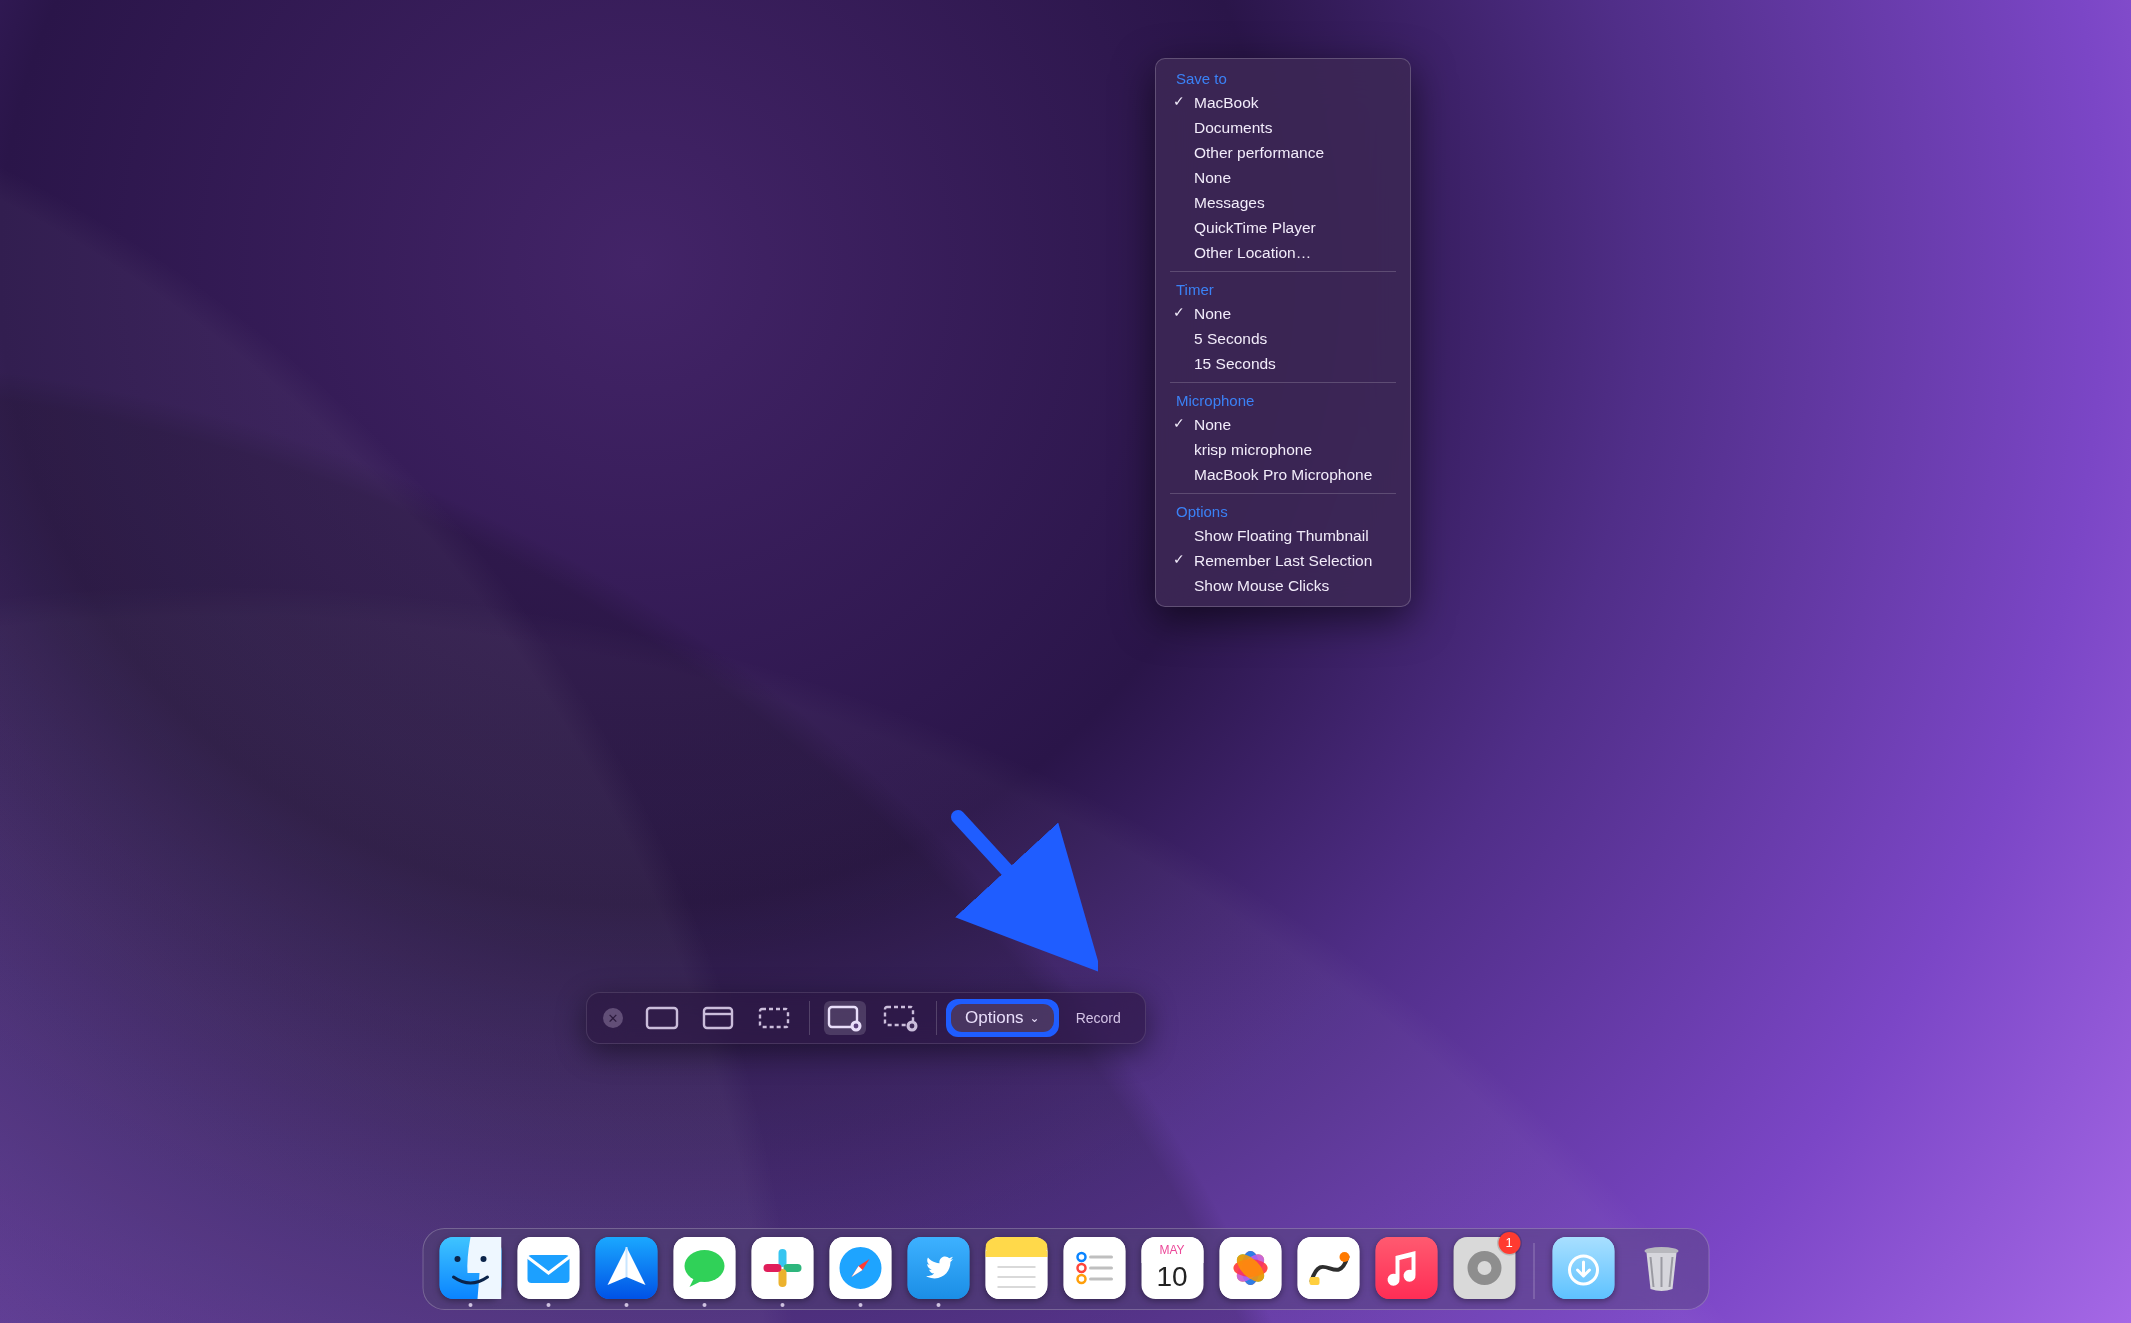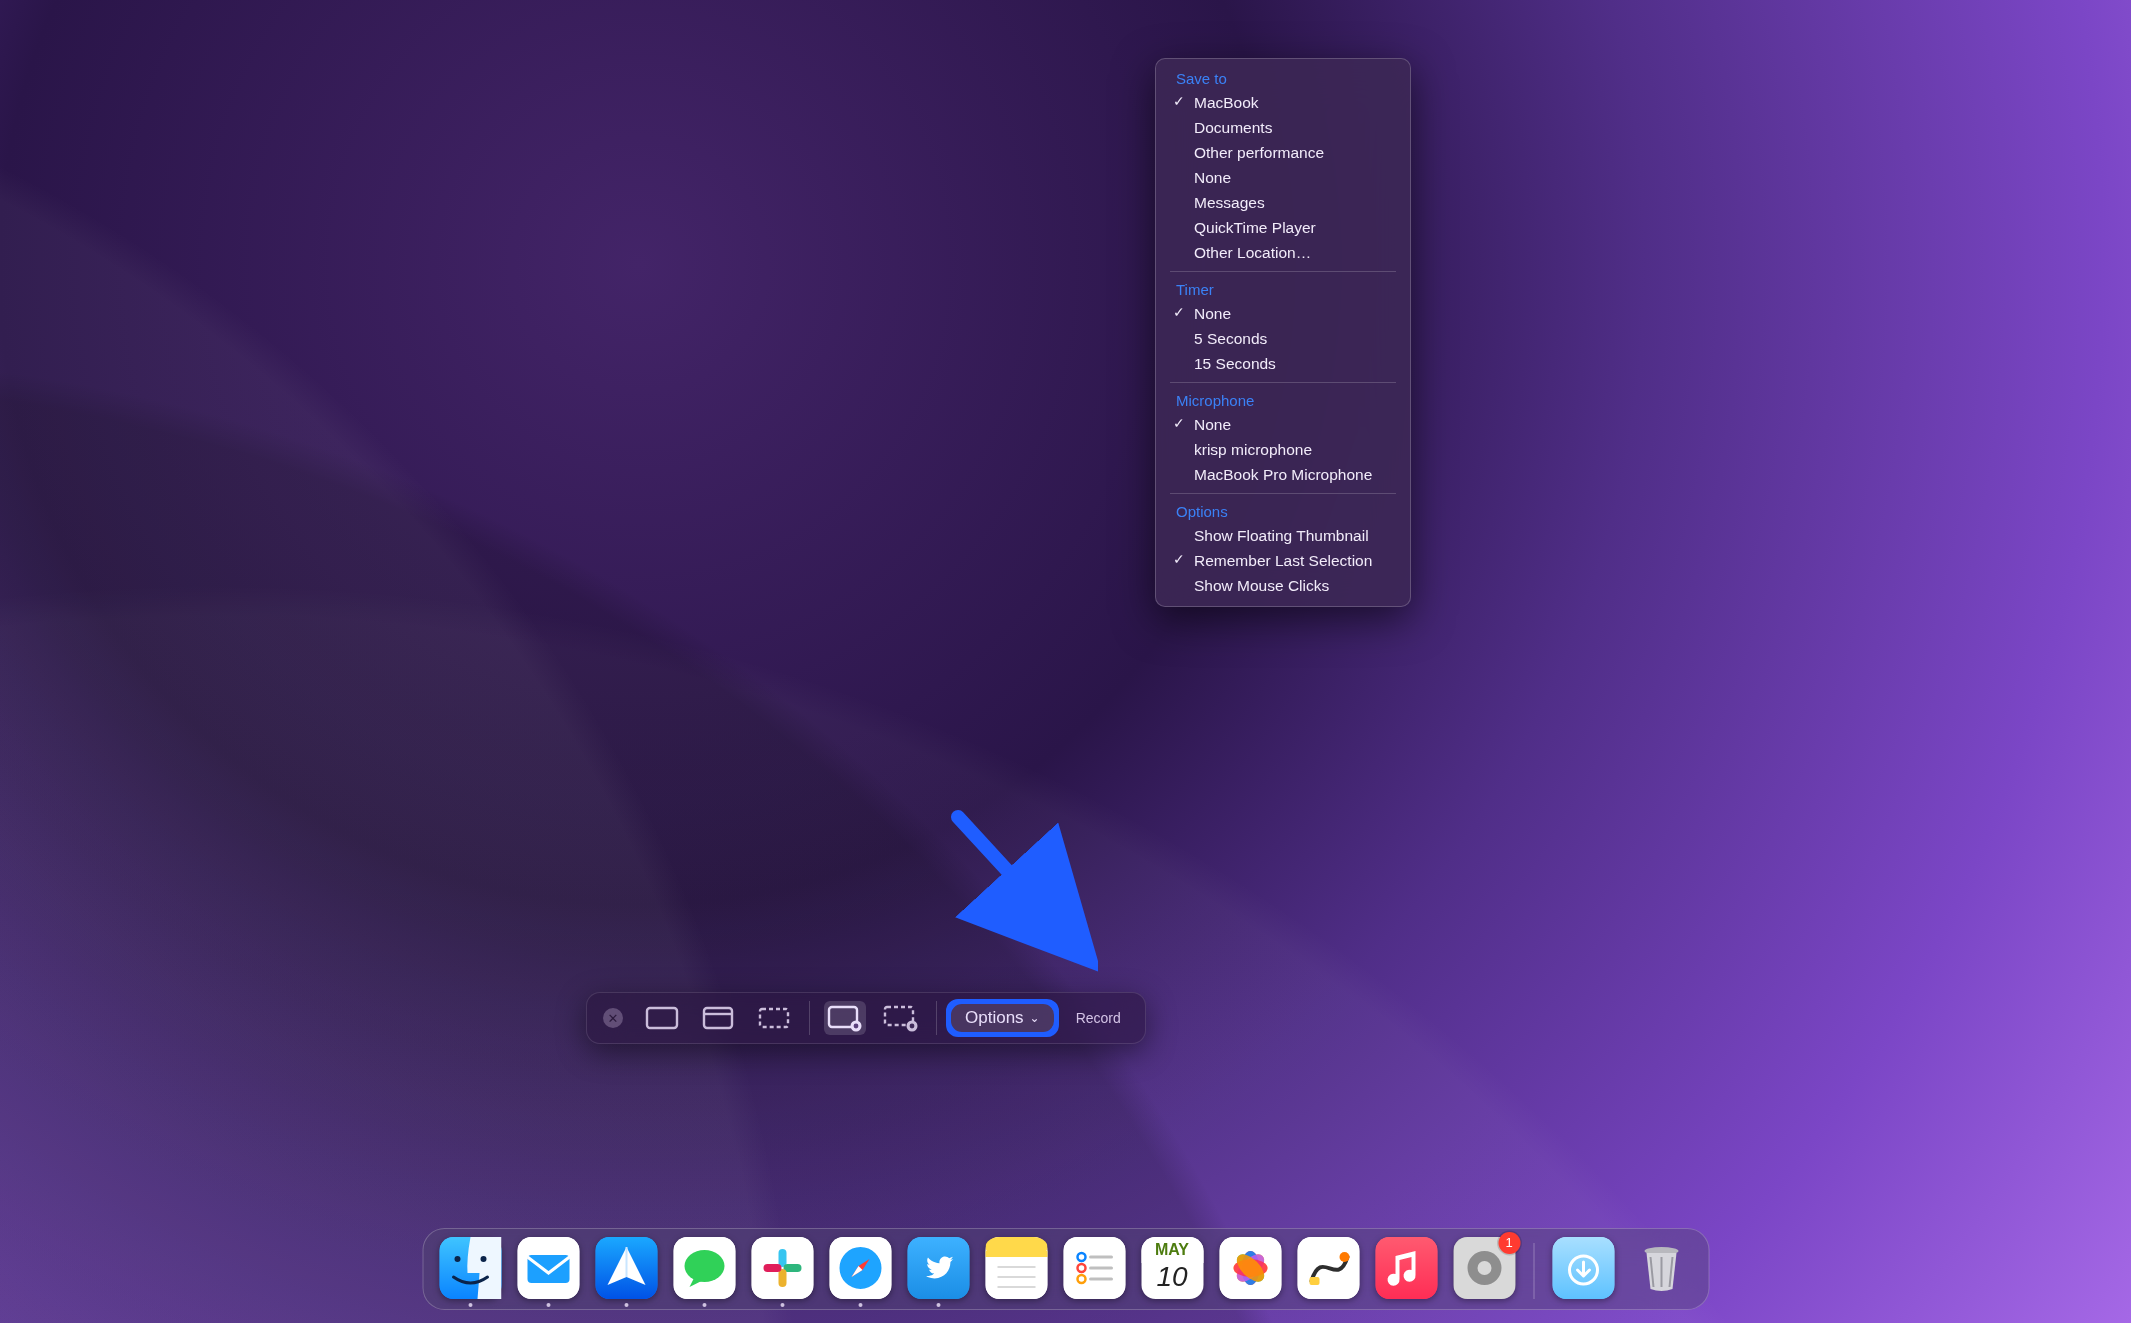--- a/index.html
+++ b/index.html
@@ -195,28 +195,27 @@
   .freeform{ background:#ffffff; }
   .music  { background: linear-gradient(#ff5a70,#ff2d55); }
   .settings{ background: radial-gradient(circle,#bfbfbf,#7a7a7a); }
   .downloads{ background: linear-gradient(#a8dfff,#5ec2ff); }
   .trash  { background: transparent; box-shadow:none; }
 
   .cal-top {
     position:absolute; top:0; left:0; right:0; height:26px;
     background:#ffffff;
     border-radius:14px 14px 0 0;
-    color:#4d7c0f; font-size:16px; font-weight:700;
+    color:#ec4899; font-size:12px; font-weight:400;
     display:flex; align-items:center; justify-content:center;
   }
   .cal-num {
     position:absolute; top:24px; left:0; right:0;
     color:#222; font-size:28px; font-weight:400;
     text-align:center;
-    font-style:italic;
   }
 </style>
 </head>
 <body>
 
 <div class="bg-wave"></div>
 
 <div class="menu">
   <div class="header">Save to</div>
   <div id="sec1">

